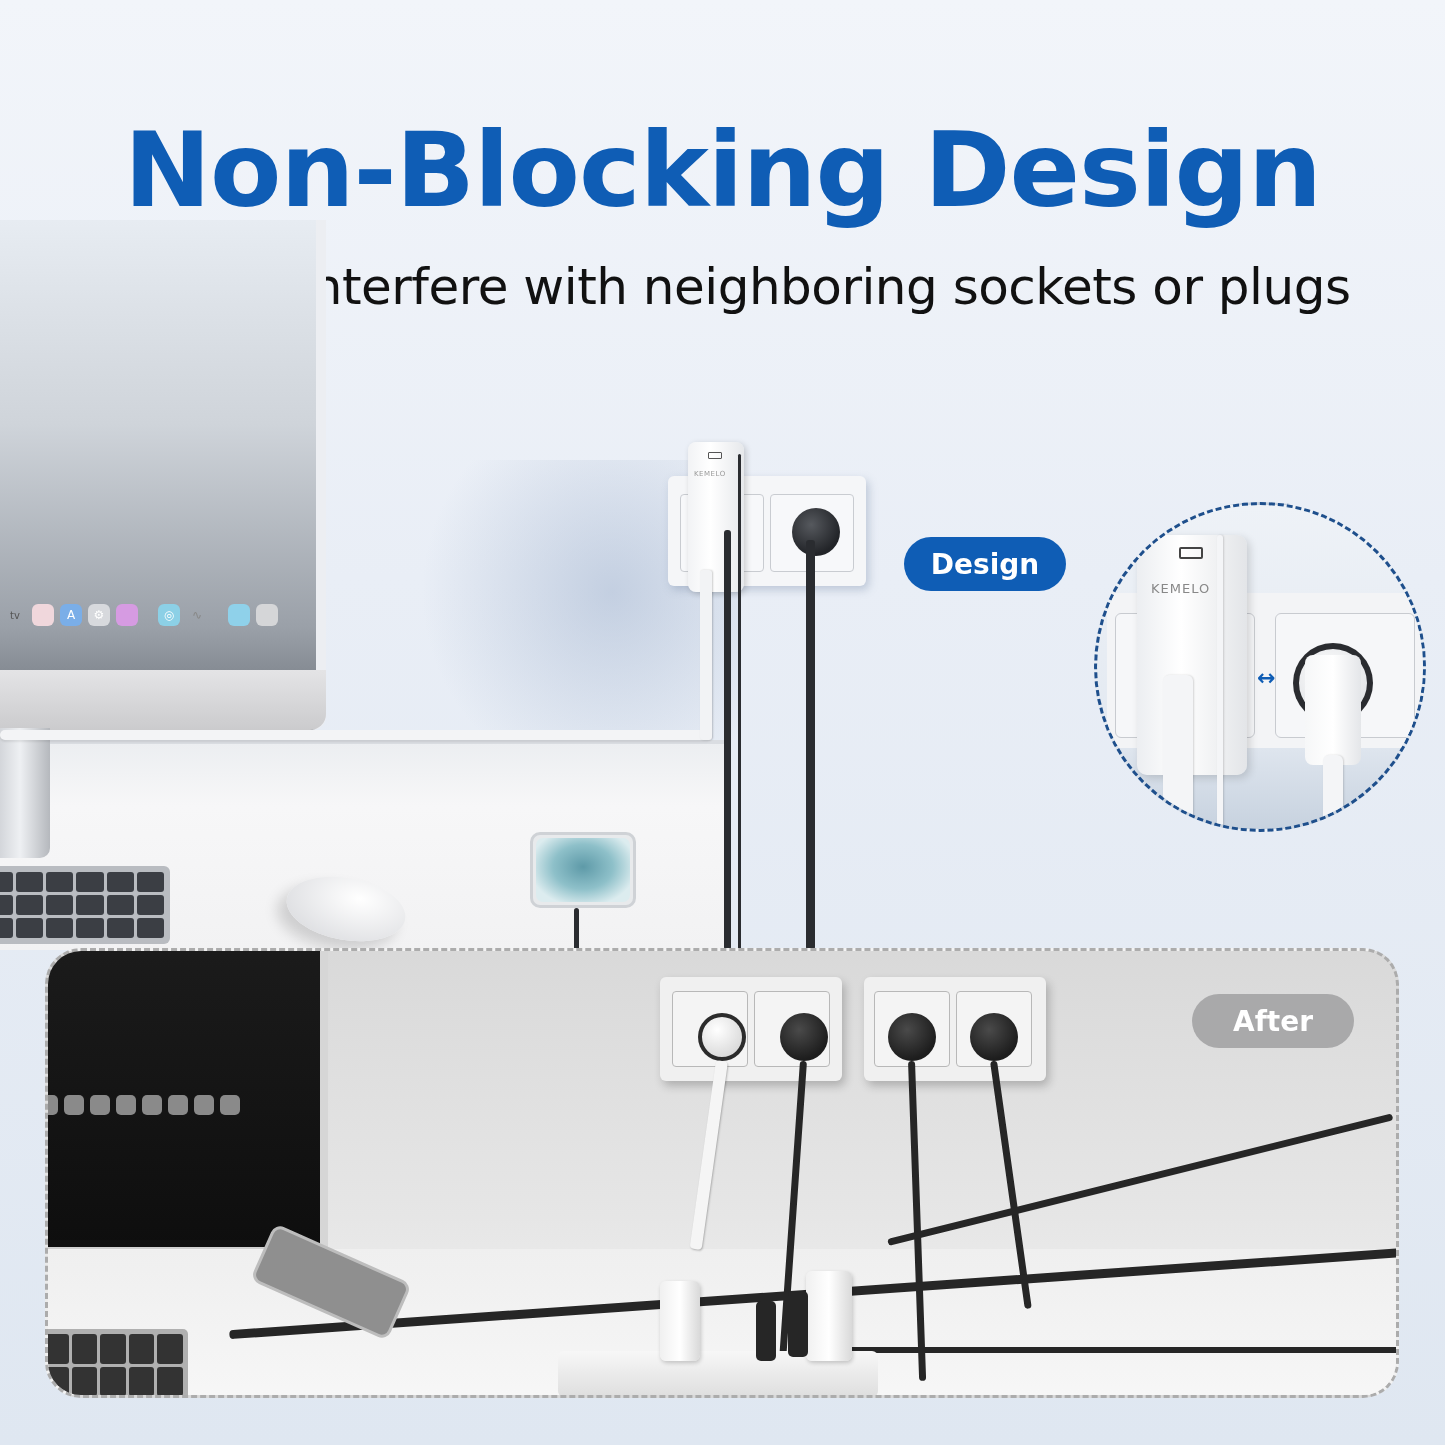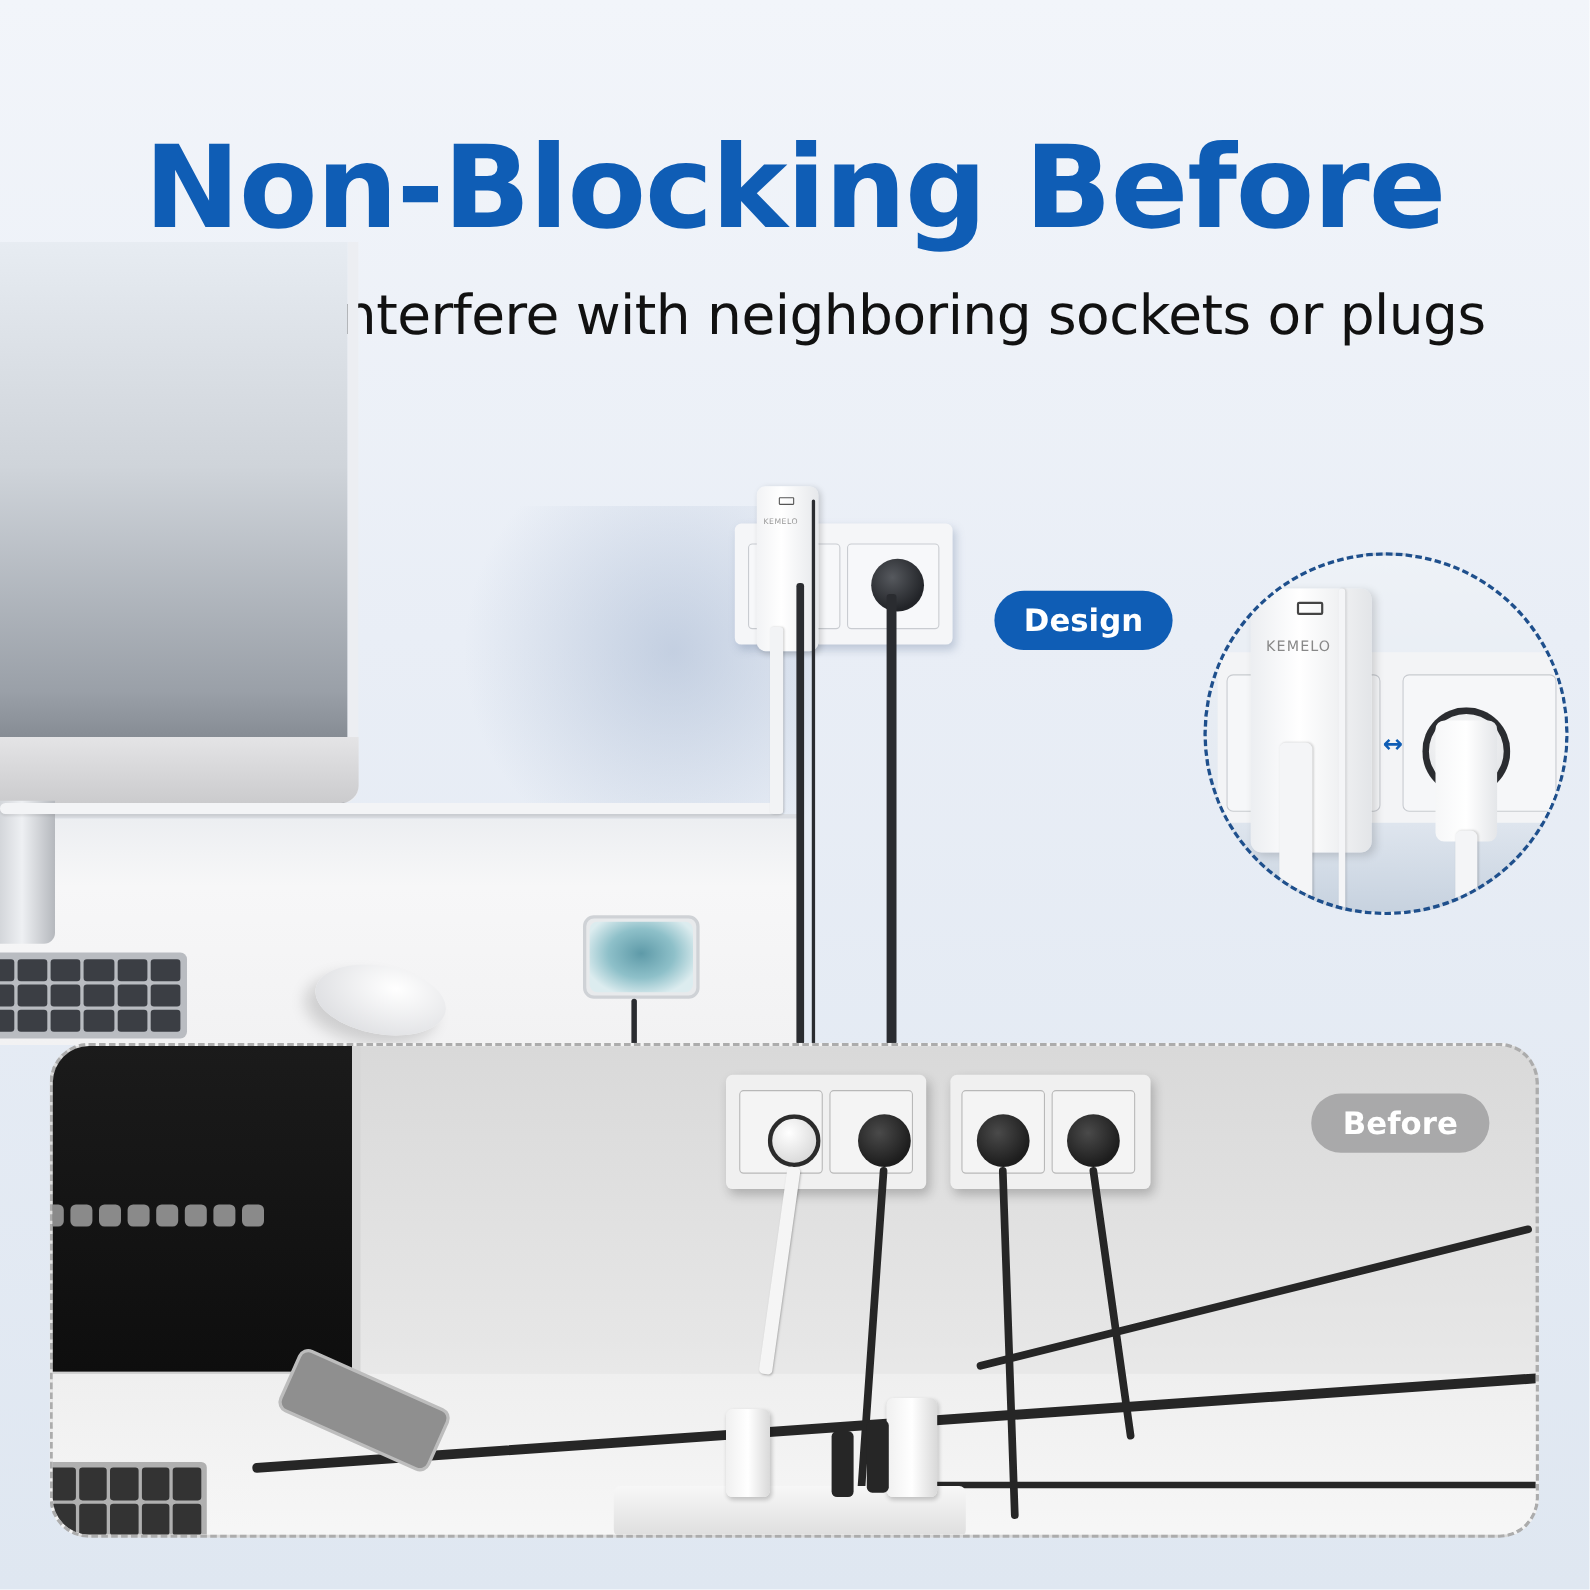--- a/index.html
+++ b/index.html
@@ -152,25 +152,36 @@
 
   .badge-before {
     position: absolute; left: 1192px; top: 994px; width: 162px; height: 54px;
     background: #a9a9aa; border-radius: 27px; color: #fff; font-weight: bold; font-size: 28px;
     display: flex; align-items: center; justify-content: center;
   }
 </style>
 </head>
 <body>
 
-<div class="title">Non-Blocking Before</div>
+<div class="title">Non-Blocking Design</div>
 <div class="subtitle">Doesn't interfere with neighboring sockets or plugs</div>
 
 <div class="scene-top">
   <div class="monitor"></div>
+  <div class="dock">
+    <span class="app" style="background:transparent;color:#555;font-size:10px;">tv</span>
+    <span class="app" style="background:#f0d7dc;"></span>
+    <span class="app" style="background:#7aaee8;">A</span>
+    <span class="app" style="background:#d7d9dd;">⚙</span>
+    <span class="app" style="background:#d69be2;"></span>
+    <span class="app" style="background:#8cd0e6;margin-left:14px;">◎</span>
+    <span class="app" style="background:transparent;color:#888;">∿</span>
+    <span class="app" style="background:#8fd1ea;margin-left:14px;"></span>
+    <span class="app" style="background:#d5d6d8;"></span>
+  </div>
   <div class="monitor-chin"></div>
   <div class="wall-shadow"></div>
 
   <div class="desk"></div>
   <div class="monitor-stand"></div>
   <div class="white-cable-desk"></div>
   <div class="keyboard">
     <span></span>
       <span></span>
       <span></span>
@@ -279,13 +290,13 @@
       <span></span>
       <span></span>
   </div>
   <div class="pb-strip"></div>
   <div class="pb-charger" style="left:612px;top:330px;"></div>
   <div class="pb-charger" style="left:758px;top:320px;width:46px;height:90px;"></div>
   <div class="pb-cable" style="left:708px;top:350px;width:20px;height:60px;border-radius:5px;"></div>
   <div class="pb-cable" style="left:740px;top:340px;width:20px;height:66px;border-radius:5px;"></div>
 </div>
 
-<div class="badge-before">Before</div>
+<div class="badge-before">After</div>
 
 </body></html>

